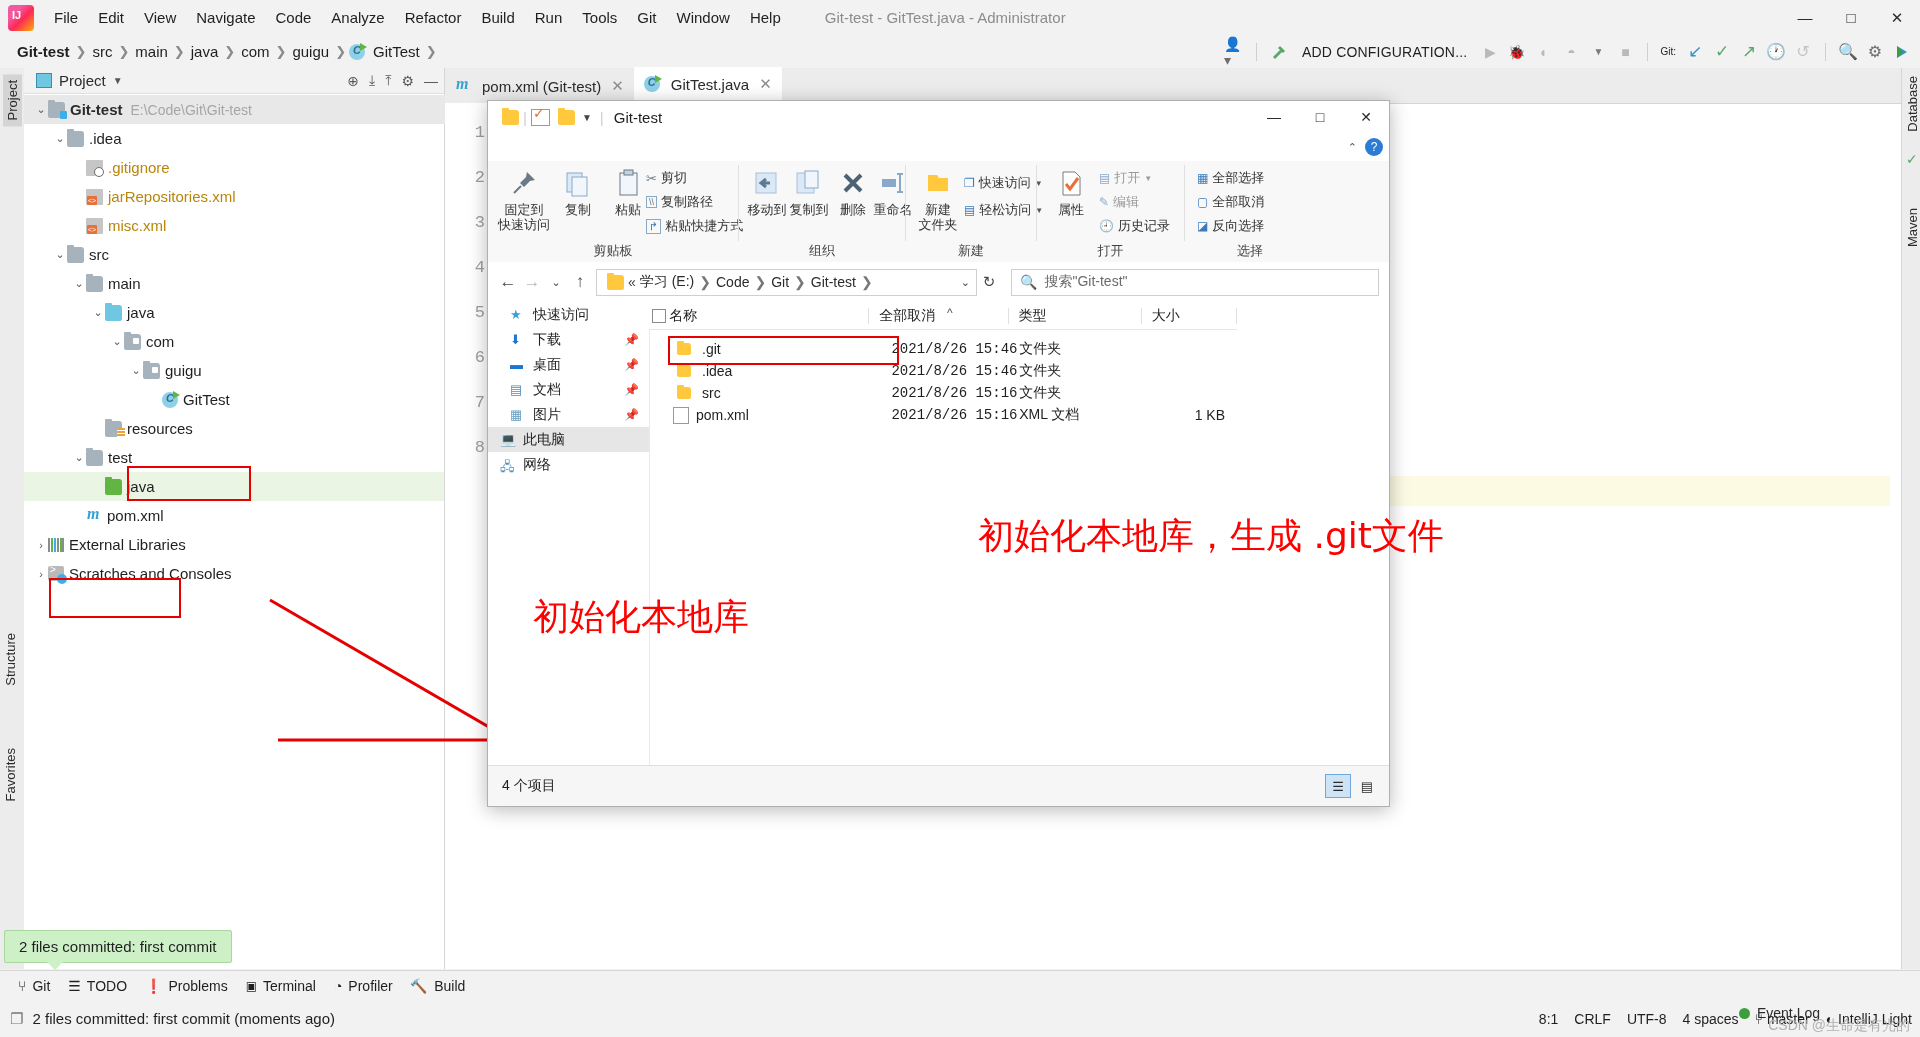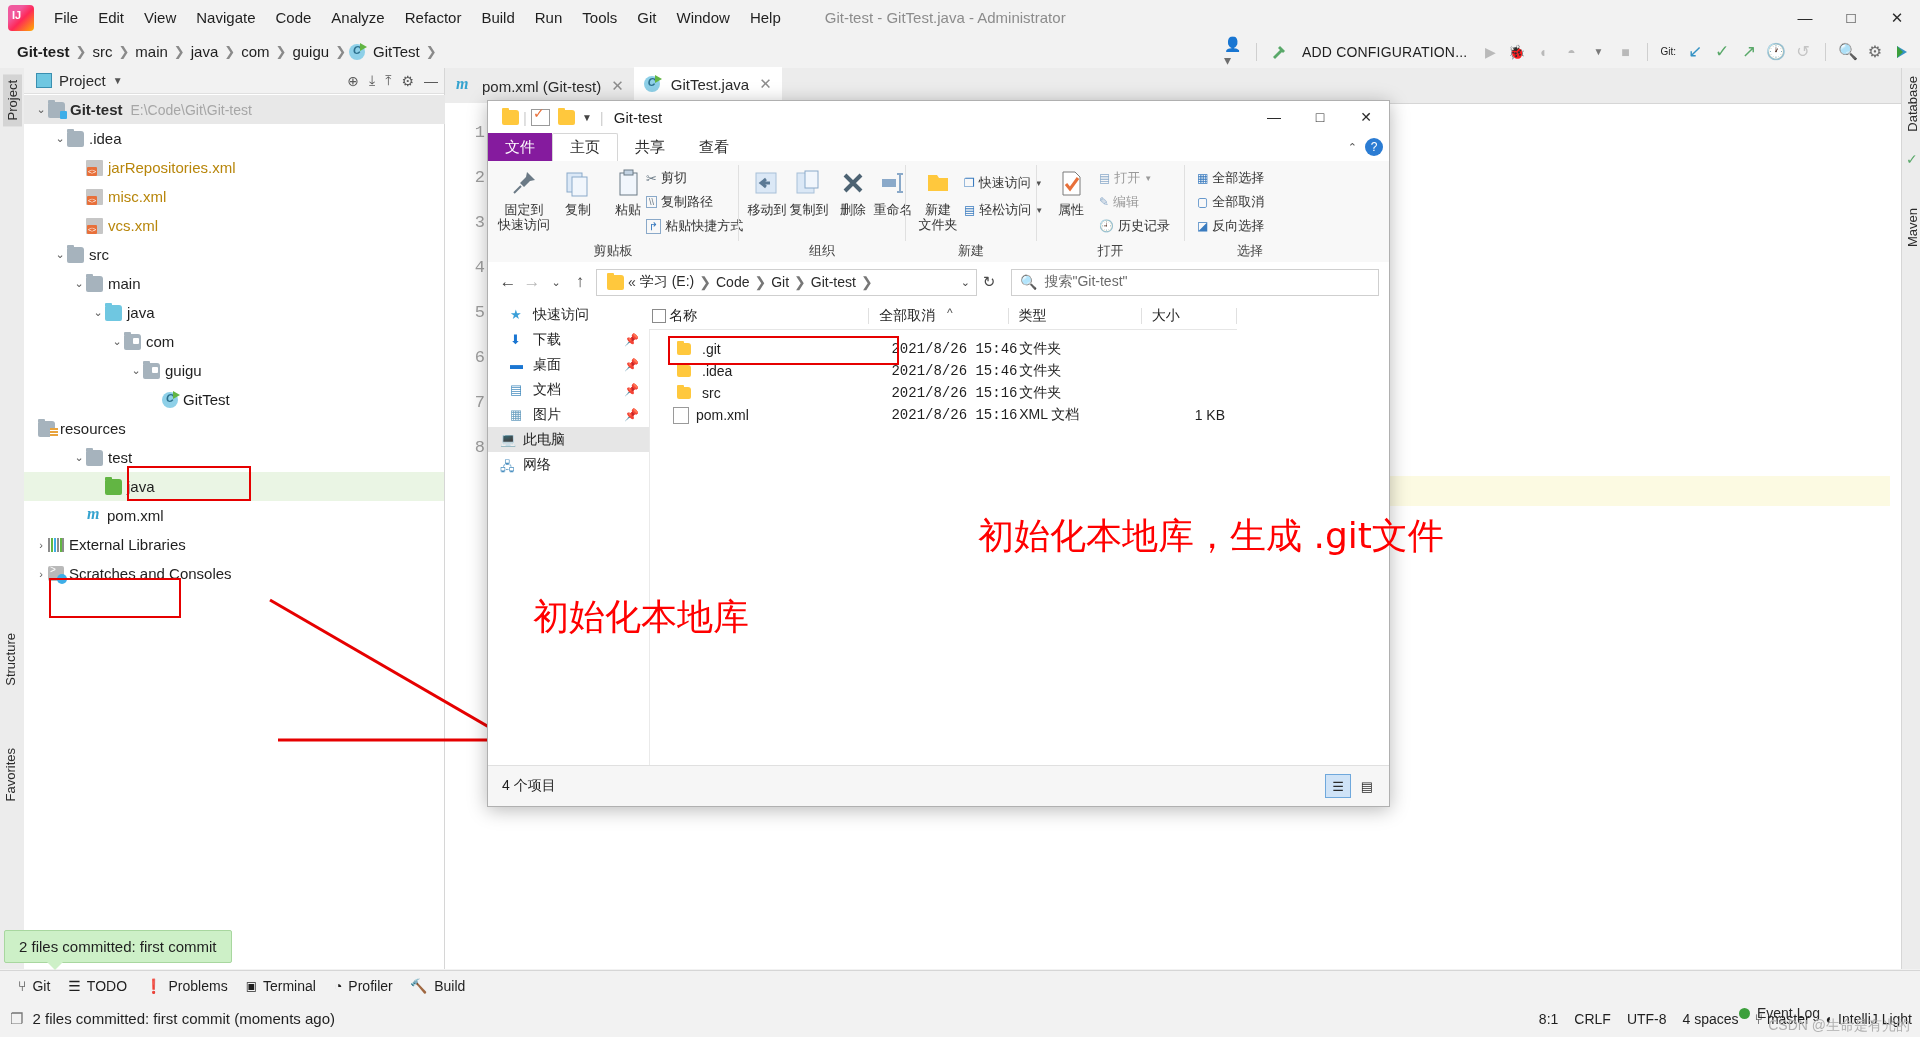--- a/index.html
+++ b/index.html
@@ -306,33 +306,33 @@
   </div>
 
   <div id="tree-body" style="position:absolute;left:0;top:56px;width:420px">
       <div class="tree-row" style="padding-left: 29px;">
         <span class="arrow">⌄</span>
         <span class="ticon folder"></span>
         <span class="t-label ">.idea</span>
       </div>
       <div class="tree-row" style="padding-left: 48px;">
         <span class="arrow"></span>
+        <span class="ticon gitignic"></span>
+        <span class="t-label modified">.gitignore</span>
+      </div>
+      <div class="tree-row" style="padding-left: 48px;">
+        <span class="arrow"></span>
         <span class="ticon xmlic"></span>
         <span class="t-label modified">jarRepositories.xml</span>
       </div>
       <div class="tree-row" style="padding-left: 48px;">
         <span class="arrow"></span>
         <span class="ticon xmlic"></span>
         <span class="t-label modified">misc.xml</span>
       </div>
-      <div class="tree-row" style="padding-left: 48px;">
-        <span class="arrow"></span>
-        <span class="ticon xmlic"></span>
-        <span class="t-label modified">vcs.xml</span>
-      </div>
       <div class="tree-row" style="padding-left: 29px;">
         <span class="arrow">⌄</span>
         <span class="ticon folder"></span>
         <span class="t-label ">src</span>
       </div>
       <div class="tree-row" style="padding-left: 48px;">
         <span class="arrow">⌄</span>
         <span class="ticon folder"></span>
         <span class="t-label ">main</span>
       </div>
@@ -349,21 +349,21 @@
       <div class="tree-row" style="padding-left: 105px;">
         <span class="arrow">⌄</span>
         <span class="ticon folder mini"></span>
         <span class="t-label ">guigu</span>
       </div>
       <div class="tree-row" style="padding-left: 124px;">
         <span class="arrow"></span>
         <span class="ticon classic"></span>
         <span class="t-label ">GitTest</span>
       </div>
-      <div class="tree-row" style=" align-items: center;">
+      <div class="tree-row" style="padding-left: 67px; align-items: center;">
         <span class="arrow"></span>
         <span class="ticon folder lines"></span>
         <span class="t-label ">resources</span>
       </div>
       <div class="tree-row" style="padding-left: 48px;">
         <span class="arrow">⌄</span>
         <span class="ticon folder"></span>
         <span class="t-label ">test</span>
       </div>
       <div class="tree-row" style="padding-left: 67px; background: rgb(234, 245, 228);">
@@ -446,26 +446,20 @@
     <span style="font-size:10px;color:#444;margin-left:3px">▼</span>
     <span style="color:#cfcfcf;margin-left:8px">|</span>
     <span id="exp-title-text">Git-test</span>
     <div id="exp-wctrl">
       <div class="ewc">—</div>
       <div class="ewc">□</div>
       <div class="ewc close">✕</div>
     </div>
   </div>
 
-  <div id="ribbon-tabs">
-    <div class="rtab file">文件</div>
-    <div class="rtab active">主页</div>
-    <div class="rtab">共享</div>
-    <div class="rtab">查看</div>
-  </div>
   <div id="ribbon-right">
     <span style="font-size:11px;color:#555">⌃</span>
     <span class="helpbtn">?</span>
   </div>
 
   <div id="ribbon">
 
     <div class="rgroup" style="left:0;width:250px">
       <div class="bigbtn" style="left:10px">
         <div class="bi">

